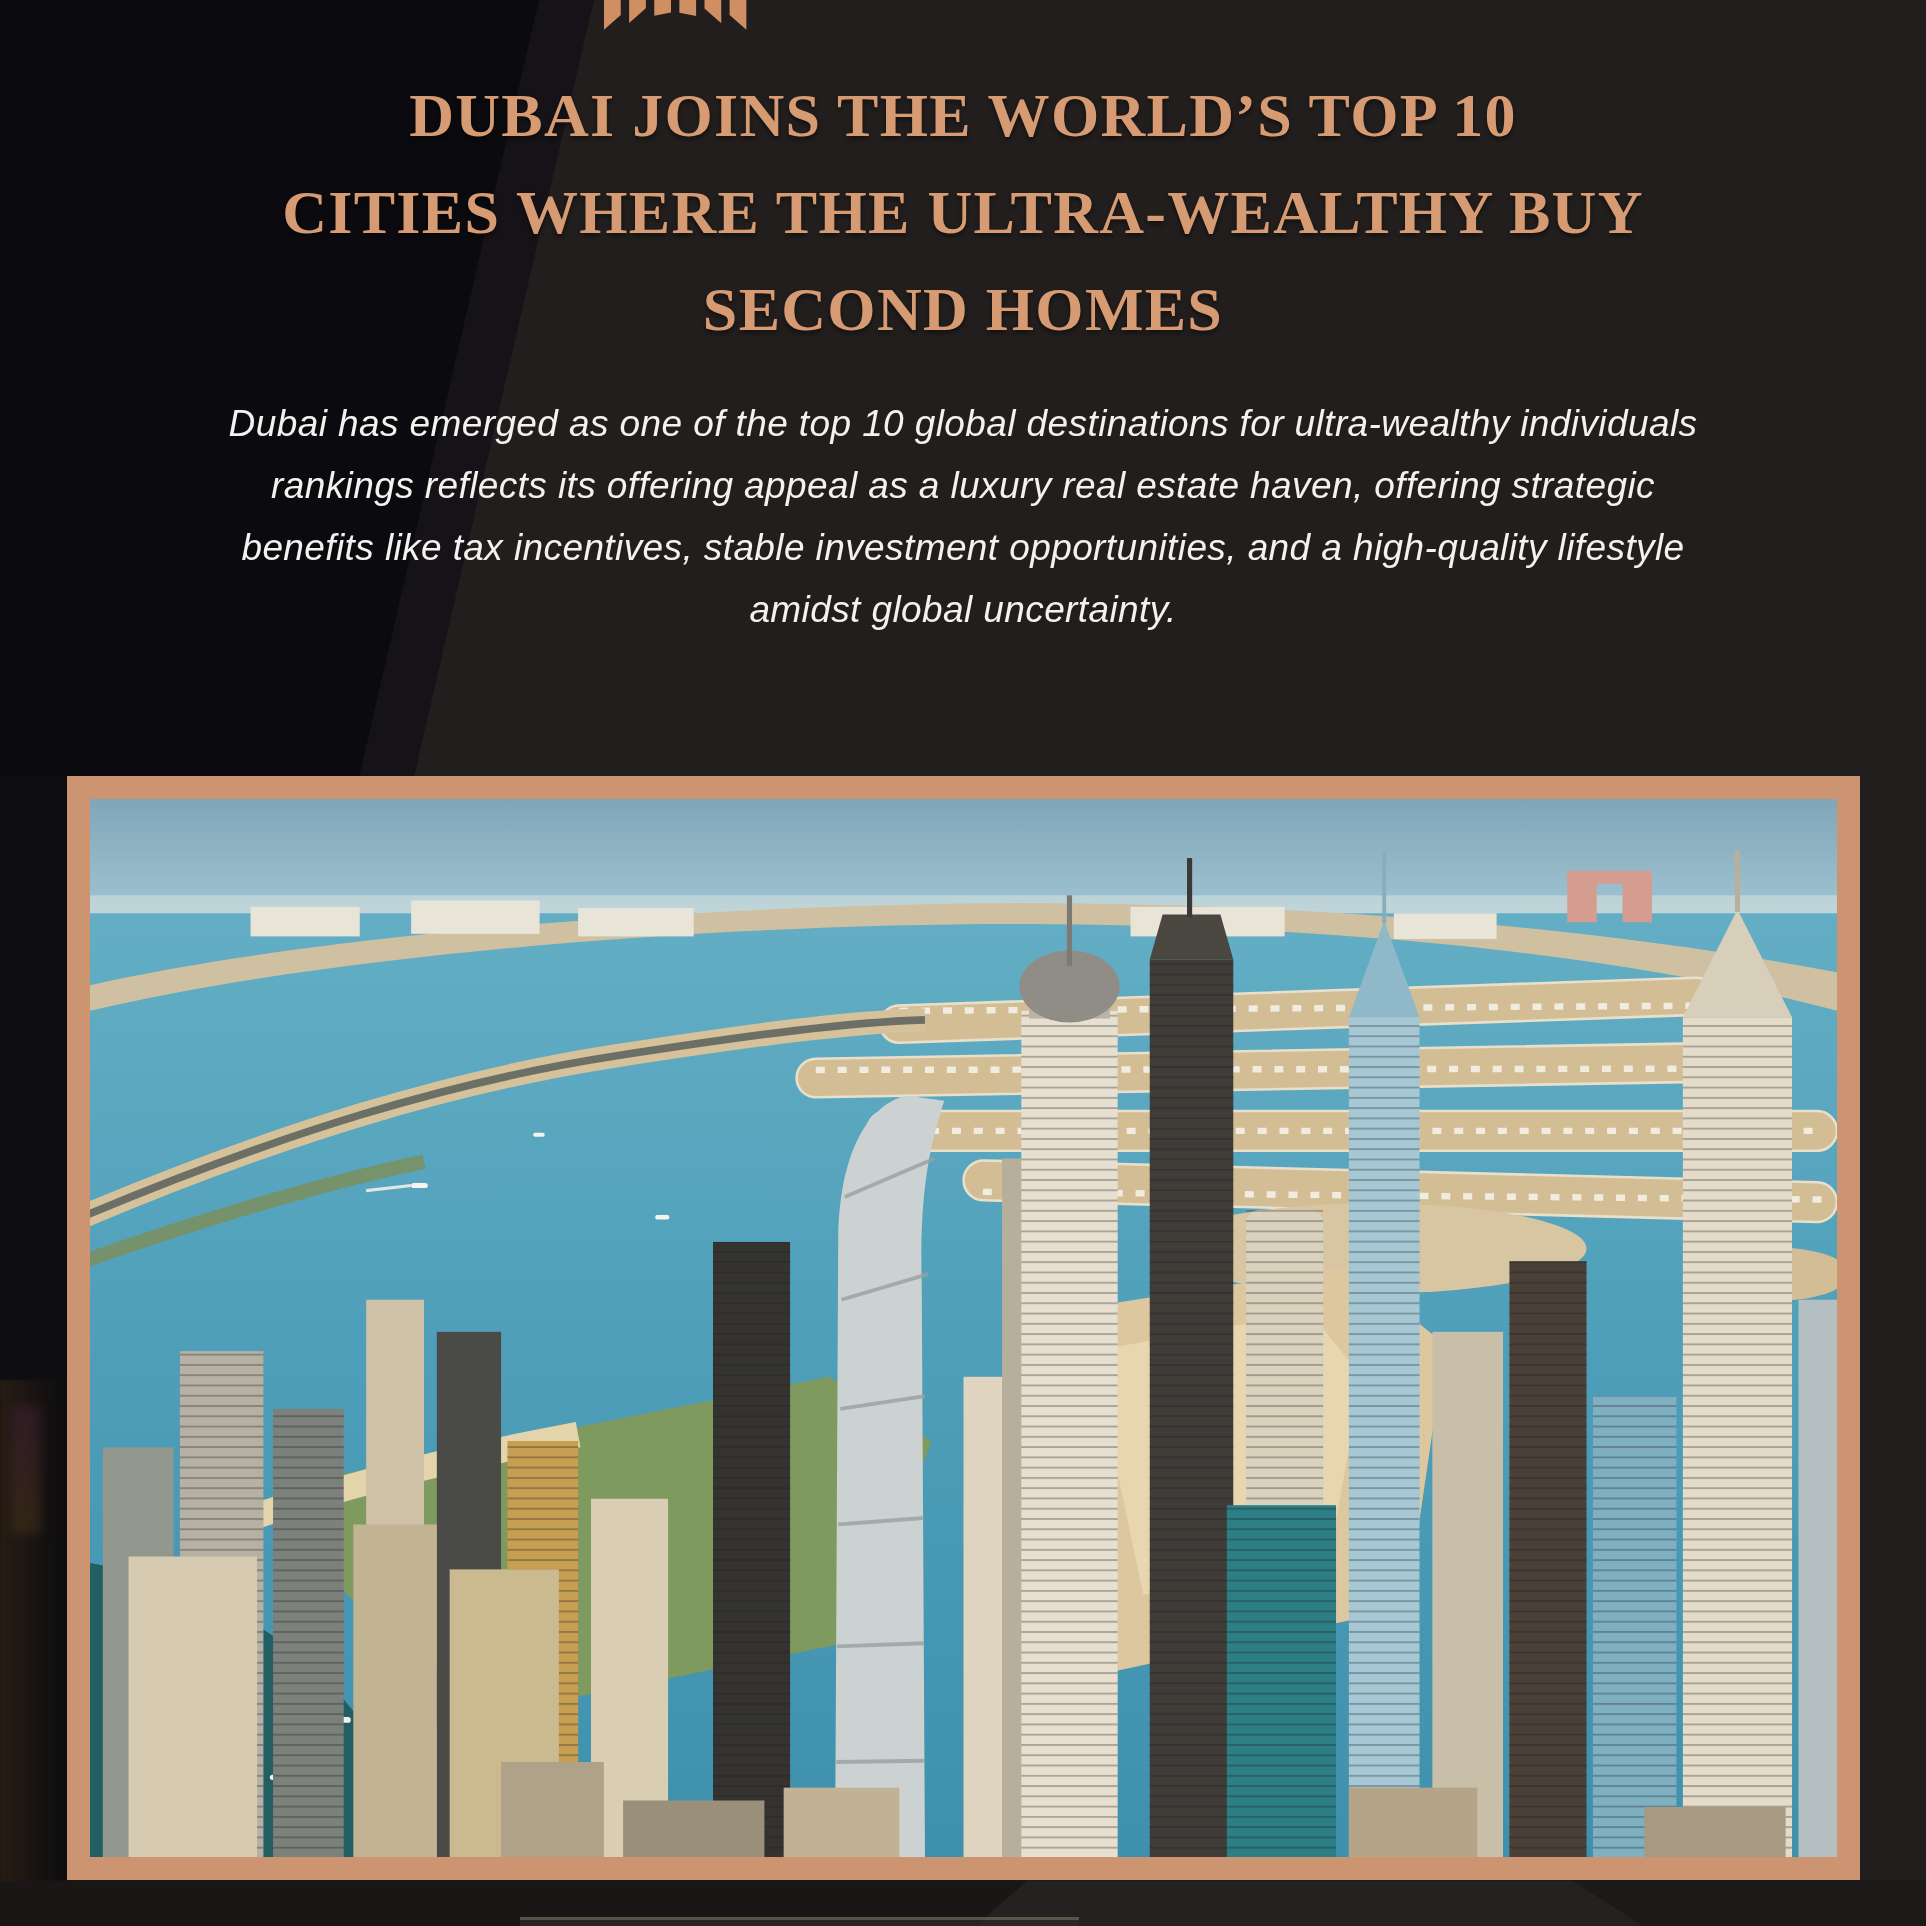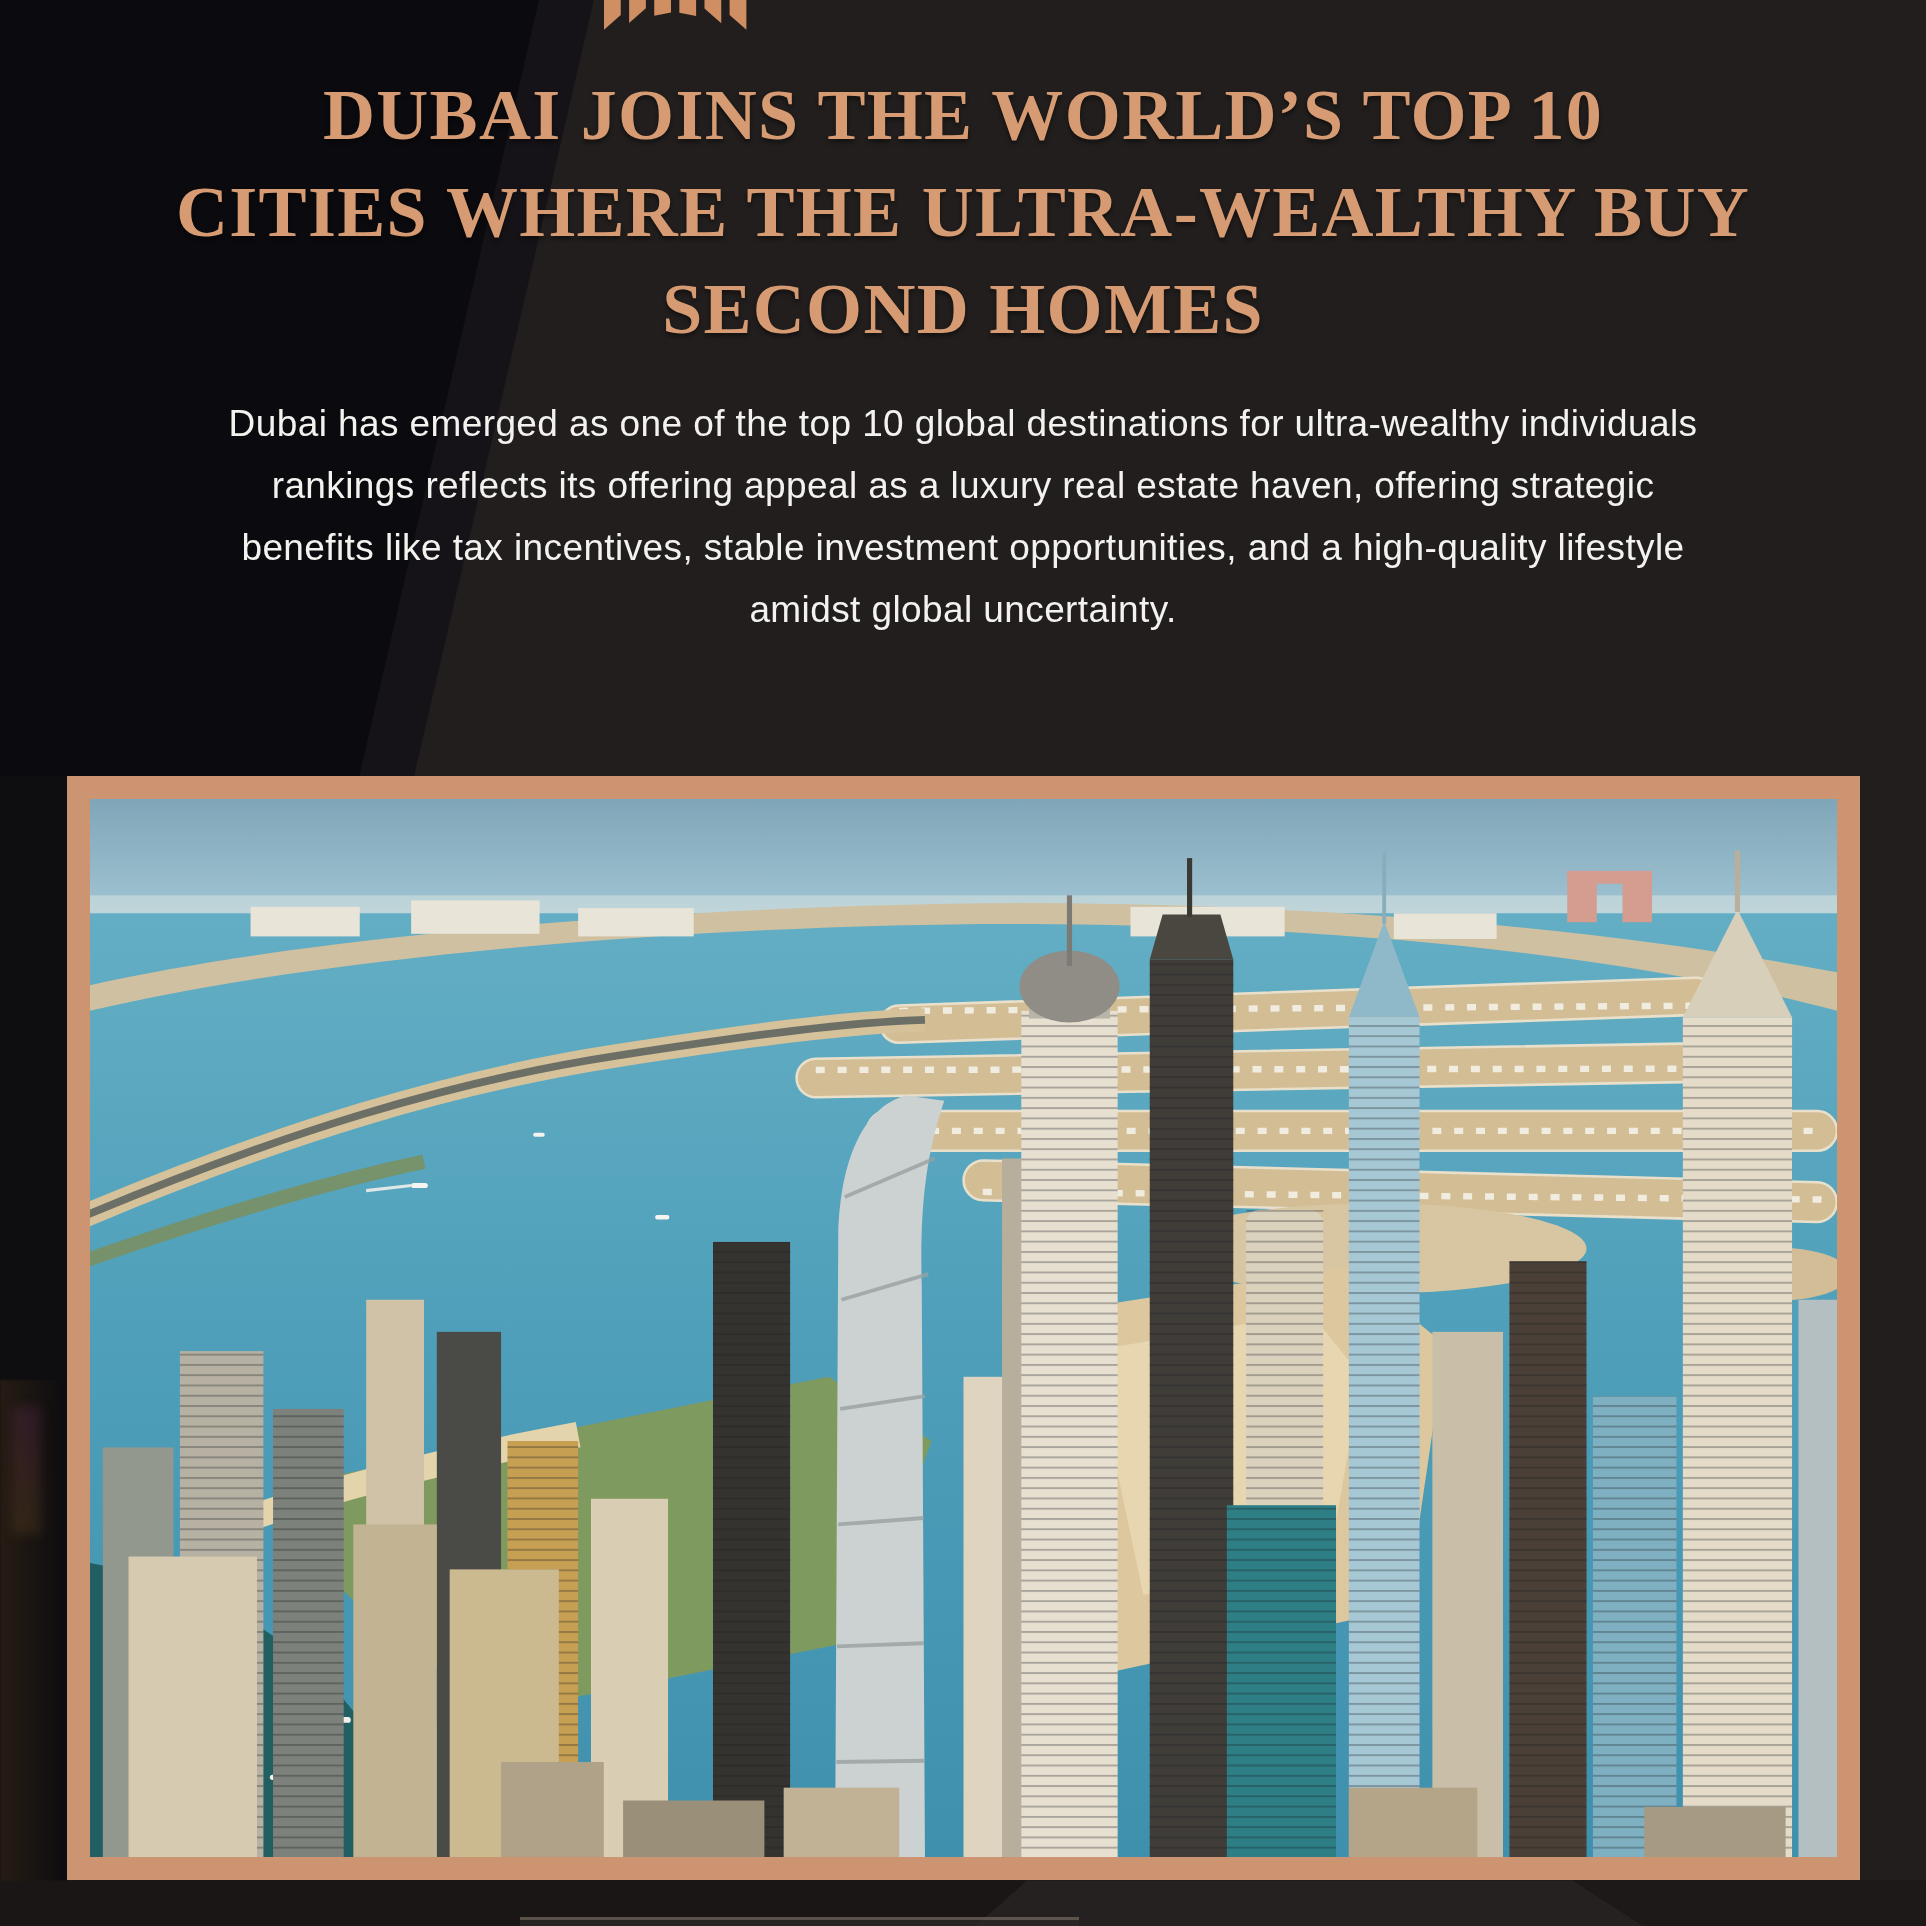--- a/index.html
+++ b/index.html
@@ -8,30 +8,30 @@
     background:#211e1d;font-family:"Liberation Sans","DejaVu Sans",sans-serif;
   }
   .bg-svg{position:absolute;left:0;top:0;width:1926px;height:1926px;z-index:0;}
   .content{position:absolute;inset:0;z-index:1;}
 
   .logo{position:absolute;left:604px;top:0;width:143px;height:32px;}
 
   .headline{
     position:absolute;left:0;right:0;top:67px;margin:0;text-align:center;
     font-family:"Liberation Serif","DejaVu Serif",serif;font-weight:700;
-    font-size:72px;line-height:97px;letter-spacing:1.3px;color:#d69b72;
+    font-size:62px;line-height:97px;letter-spacing:1.3px;color:#d69b72;
     text-shadow:0 3.2px 4.5px rgba(0,0,0,.45);
   }
   .headline span{display:block;}
 
   .intro{
     position:absolute;left:90px;right:90px;top:393px;margin:0;text-align:center;
     font-size:37px;line-height:62px;font-weight:400;letter-spacing:0.4px;color:#f3f2ef;
   }
-  .intro span{display:block;}
+  .intro span{display:block;font-style:italic;}
 
   .photo-frame{
     position:absolute;left:67px;top:776px;width:1793px;height:1104px;
     background:#cd9472;box-sizing:border-box;padding:23px;
   }
   .photo-frame svg{display:block;width:100%;height:100%;}
 
   .ghost-glow{
     position:absolute;left:0;top:1380px;width:65px;height:501px;
     background:linear-gradient(to right, rgba(96,64,30,.30), rgba(0,0,0,0));

